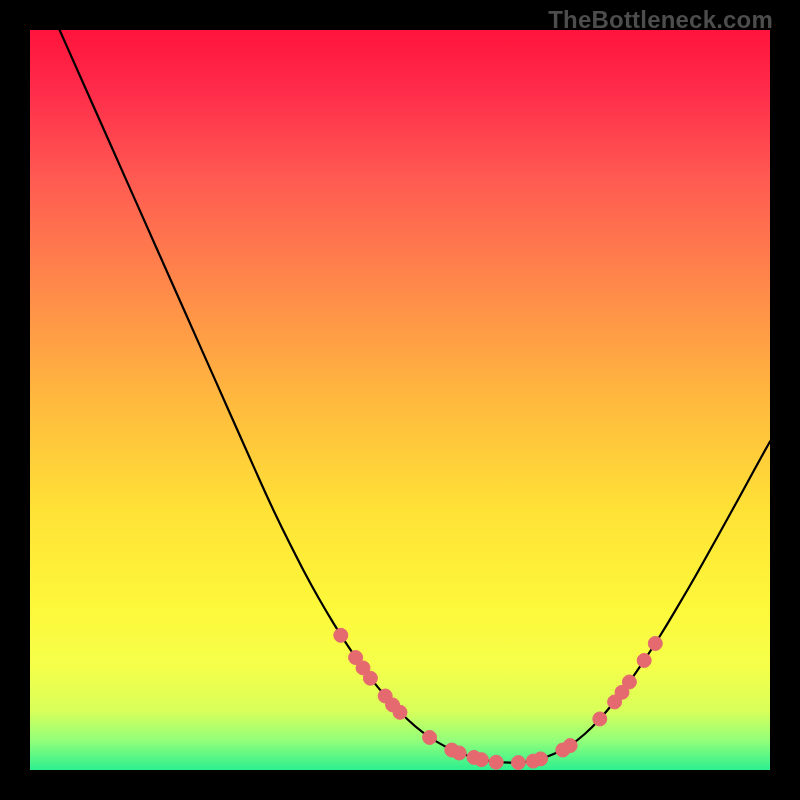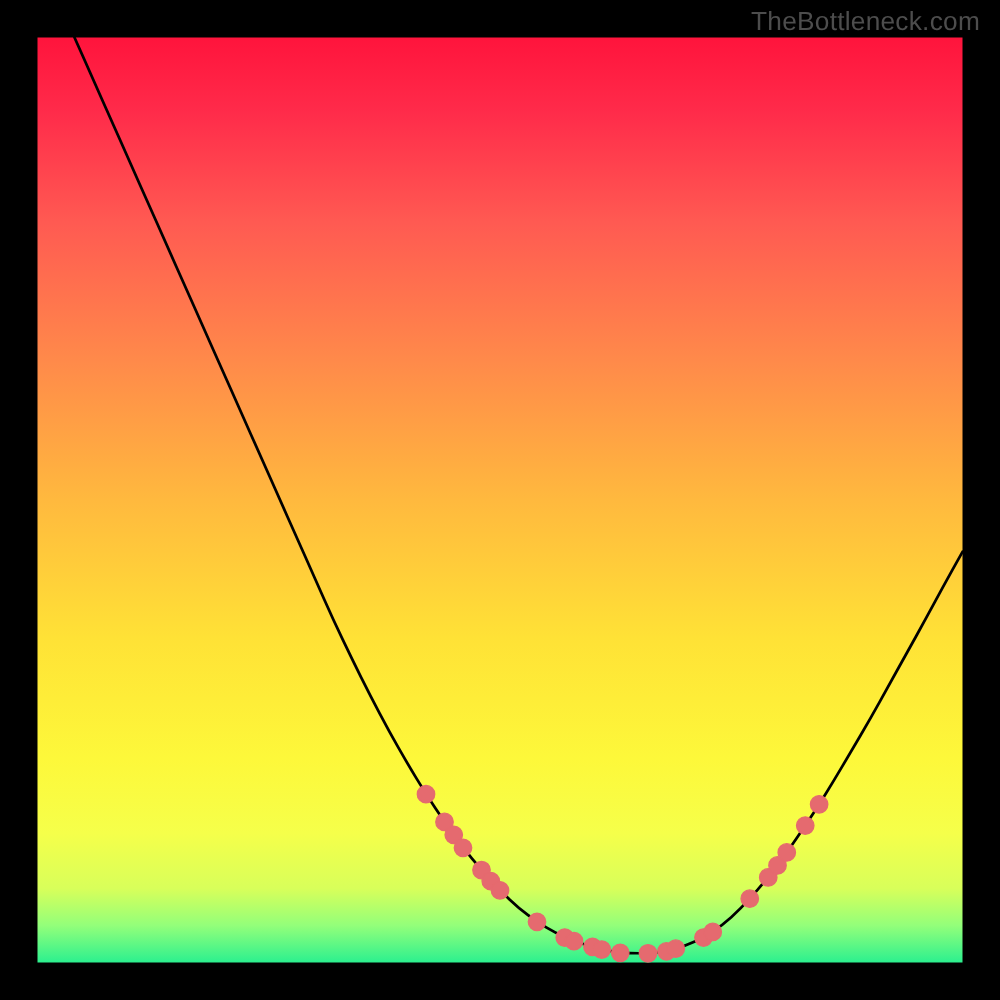--- a/index.html
+++ b/index.html
@@ -26,24 +26,24 @@
       #ffe236 65%,
       #fdf83a 78%,
       #f5ff4a 86%,
       #d8ff5a 92%,
       #93ff7a 96%,
       #2cf08f 100%);
   }
   .watermark {
     position: absolute;
     top: 6px;
-    right: 16px;
+    right: 27px;
     color: #4d4d4d;
-    font-size: 21px;
-    font-weight: 400;
+    font-size: 24px;
+    font-weight: 700;
     letter-spacing: 0.2px;
   }
   svg.plot {
     position: absolute;
     left: 30px;
     top: 30px;
     width: 740px;
     height: 740px;
     overflow: visible;
   }

